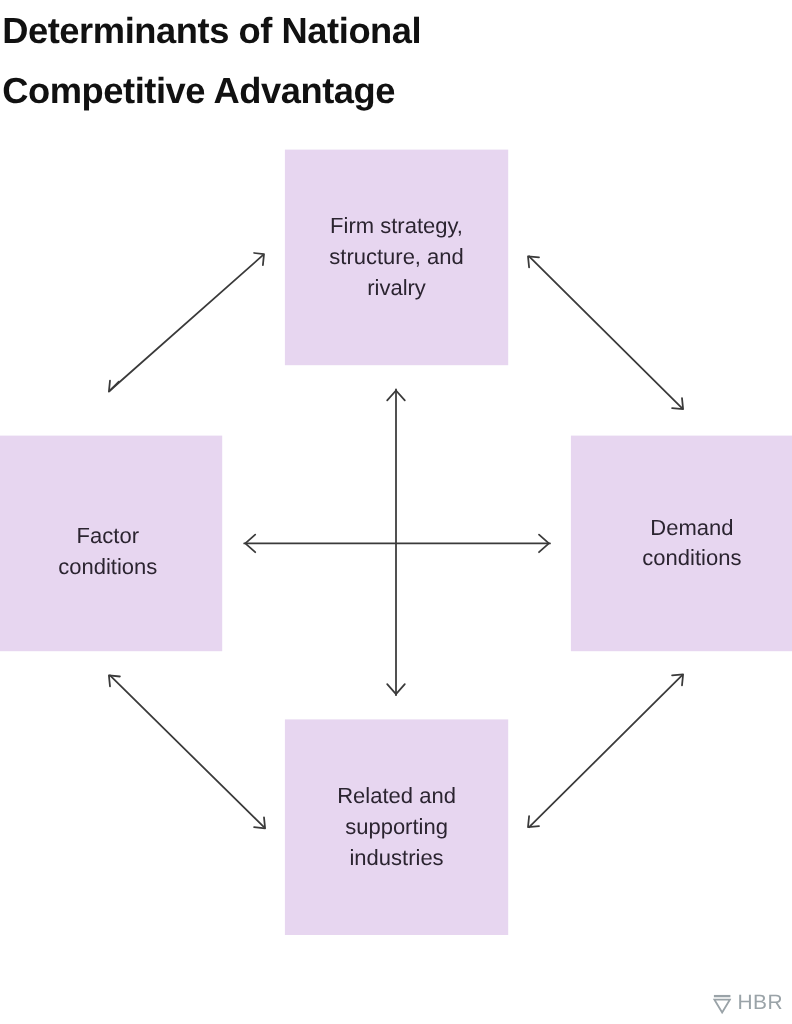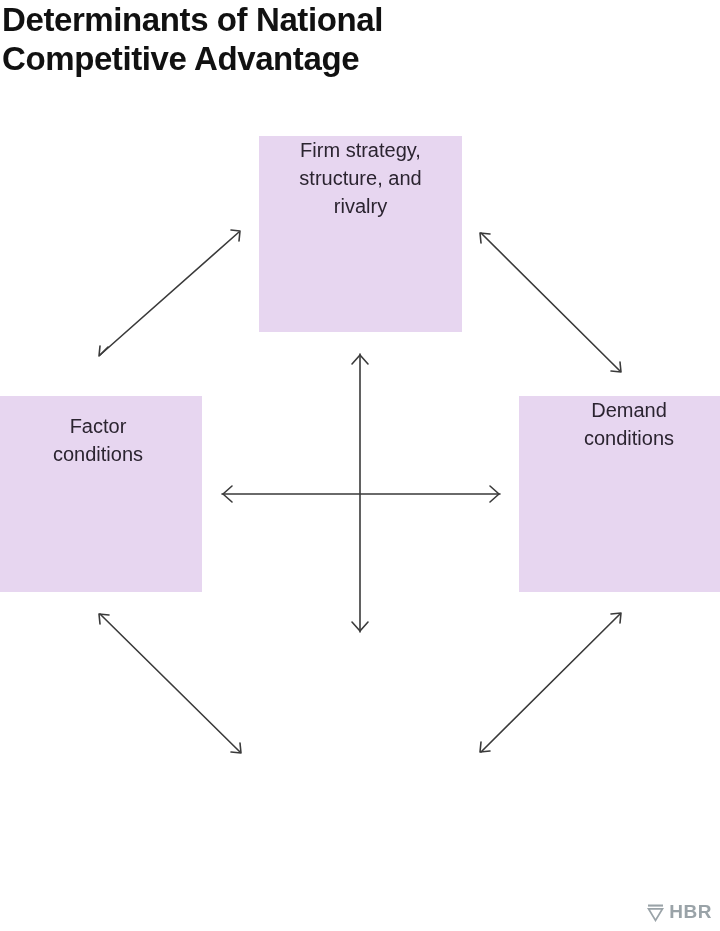--- a/index.html
+++ b/index.html
@@ -21,21 +21,21 @@
 
   
   #title {
     position: absolute;
     left: 2px;
     top: 0px;
     width: 560px;
     font-family: "Liberation Sans", sans-serif;
     font-weight: bold;
     font-size: 33px;
-    line-height: 39px;
+    line-height: 55px;
     letter-spacing: -0.4px;
     color: #111111;
     white-space: pre-line;
   }
 
   
   #diagram {
     position: absolute;
     left: 0;
     top: 0;
@@ -48,20 +48,21 @@
     top: 0;
     width: 720px;
     height: 931px;
     pointer-events: none;
   }
 
   .node-box {
     position: absolute;
     background: #e7d6f0;
     display: flex;
+    align-items: center;
     justify-content: center;
     text-align: center;
     box-sizing: border-box;
   }
   .node-label {
     font-family: "Liberation Sans", sans-serif;
     font-size: 20px;
     line-height: 28px;
     color: #2b2430;
     white-space: pre-line;
@@ -110,21 +111,21 @@
     display: flex;
     align-items: center;
     gap: 5px;
   }
   #hbr-logo .mark {
     display: block;
     line-height: 0;
   }
   #hbr-logo .wordmark {
     font-family: "Liberation Sans", sans-serif;
-    font-weight: bold;
+    font-weight: normal;
     font-size: 19px;
     letter-spacing: 0.5px;
     color: #9aa3a8;
   }
 </style>
 </head>
 <body>
 
 <div id="page">
 
@@ -184,20 +185,25 @@
     <div class="node-box" id="box-factor-conditions">
       <span class="node-label">Factor
 conditions</span>
     </div>
 
     <div class="node-box" id="box-demand-conditions">
       <span class="node-label">Demand
 conditions</span>
     </div>
 
+    <div class="node-box" id="box-related-industries">
+      <span class="node-label">Related and
+supporting
+industries</span>
+    </div>
 
   </div>
 
   <div id="hbr-logo">
     <span class="mark">
       <svg width="17" height="19" viewBox="0 0 17 19" aria-hidden="true">
         <rect x="1" y="1.5" width="15" height="2.1" fill="#9aa3a8"></rect>
         <path d="M1.5 5.8 H15.5 L8.5 17.4 Z" fill="none" stroke="#9aa3a8" stroke-width="1.7"></path>
       </svg>
     </span>

